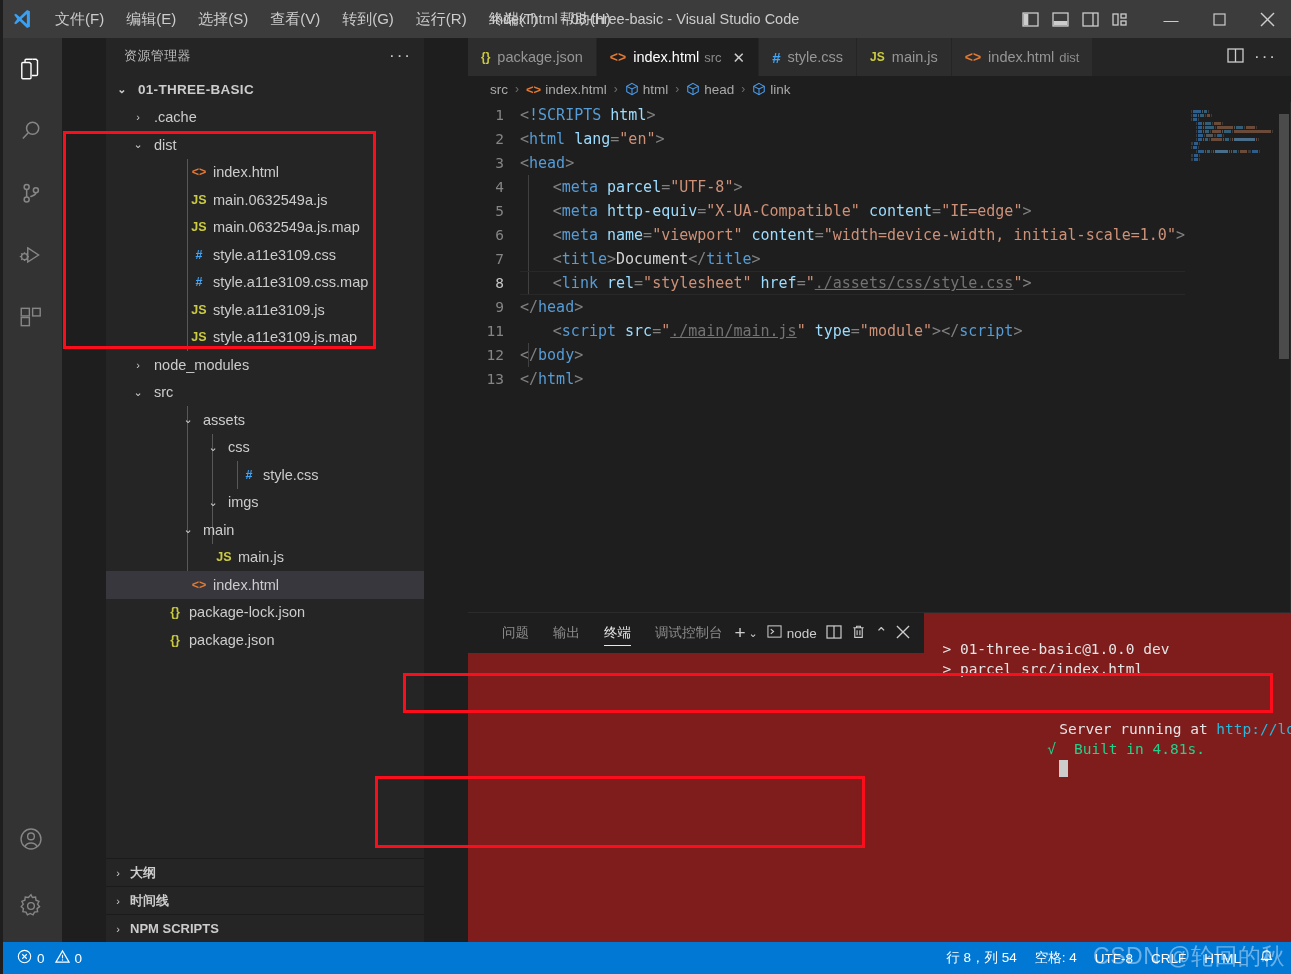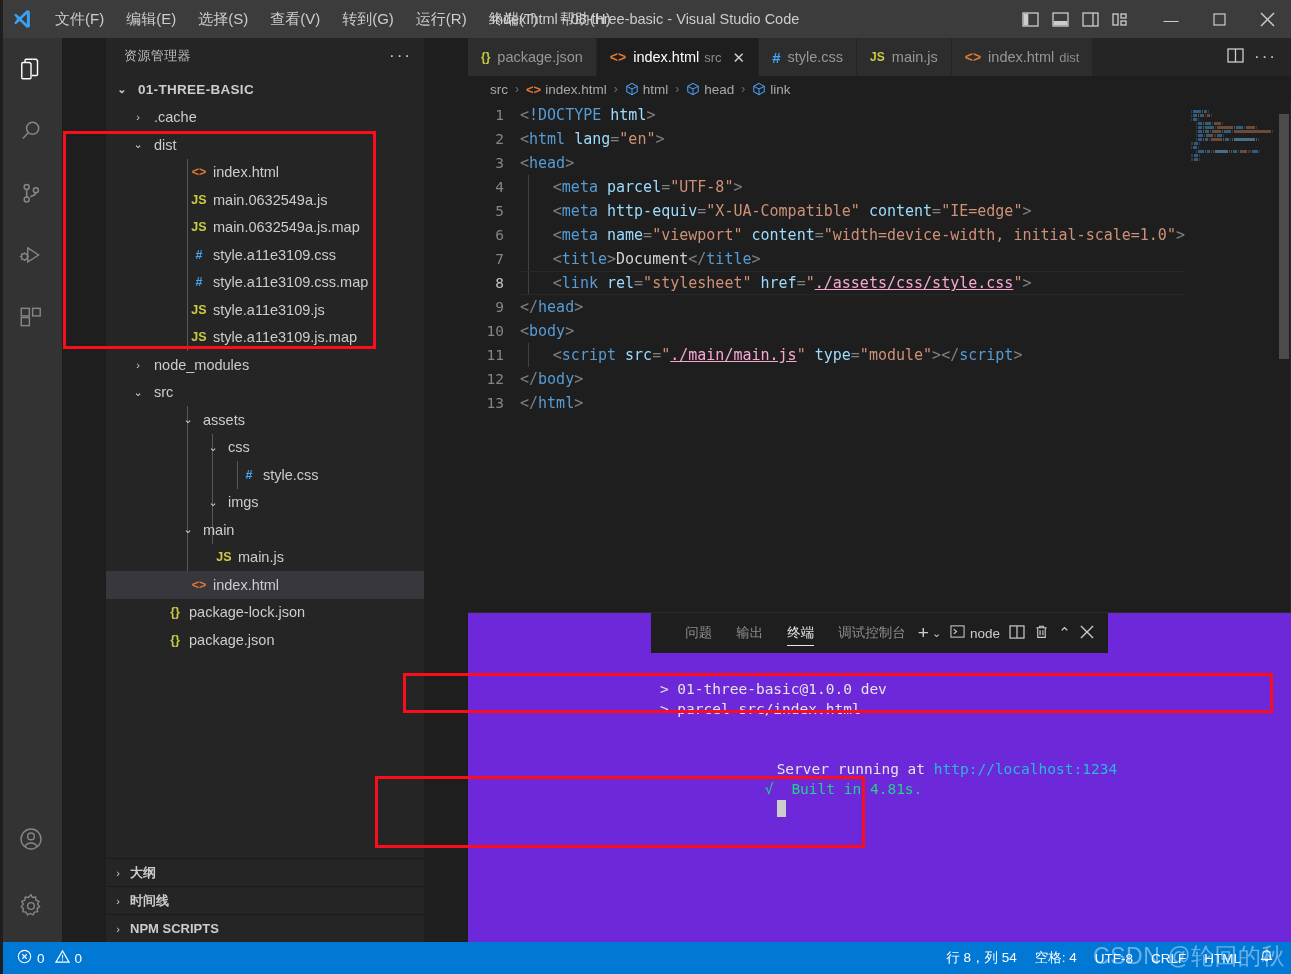--- a/index.html
+++ b/index.html
@@ -157,40 +157,40 @@
   .ln {
     width: 52px; flex: 0 0 52px; text-align: right; padding-right: 16px;
     color: #858585; font-size: 14.5px; user-select: none;
   }
   .ctext { white-space: pre; color: #d4d4d4; }
   .ctext .tagb { color: #569cd6; }   
   .ctext .brk  { color: #808080; }   
   .ctext .attr { color: #9cdcfe; }   
   .ctext .str  { color: #ce9178; }   
   .ctext .txt  { color: #d4d4d4; }   
-  .ctext .lnk  { color: #f9a8d4; text-decoration: underline; }
+  .ctext .lnk  { color: #737373; text-decoration: underline; }
   .indent-guide { position: absolute; left: 60px; top: 0; bottom: 0; width: 1px; background: #404040; }
   .current-line-border { position: absolute; left: 52px; right: 0; height: 24px; border-top: 1px solid #282828; border-bottom: 1px solid #282828; pointer-events: none; }
 
   .minimap {
     position: absolute; right: 14px; top: 0; width: 92px; bottom: 0;
     background: #1e1e1e;
   }
   .mm-line { height: 3px; margin-bottom: 1px; }
   .mm-scroll {
     position: absolute; right: 0; top: 0; width: 14px; bottom: 0; background: #1e1e1e;
   }
   .mm-thumb {
     position: absolute; right: 2px; top: 12px; width: 10px; height: 245px;
     background: #4b4b4b;
   }
   .editor-rightline { position: absolute; right: 0; top: 0; bottom: 0; width: 1px; background: #2b2b2b; }
 
   
-  .panel { flex: 0 0 330px; display: flex; flex-direction: column; background: #6d28d9; border-top: 1px solid #2b2b2b; align-items: center; }
+  .panel { flex: 0 0 330px; display: flex; flex-direction: row; background: #7f1d1d; border-top: 1px solid #2b2b2b; }
   .panel-tabs {
     height: 40px; flex: 0 0 40px; display: flex; align-items: center;
     padding-left: 22px; gap: 0; background: #1e1e1e;
   }
   .ptab {
     font-size: 13.5px; color: #8e8e8e; padding: 0 12px; height: 40px;
     display: flex; align-items: center; position: relative; white-space: nowrap;
   }
   .ptab.active { color: #e7e7e7; }
   .ptab.active::after {
@@ -564,21 +564,21 @@
               </svg>
           </span>
           <span>link</span>
         </span>
       </div>
 
       <div class="editor-wrap">
         <div class="code" id="code-root">
             <div class="cline">
               <span class="ln">1</span>
-              <span class="ctext"><span class="brk">&lt;</span><span class="tagb">!DOCTYPE</span><span class="txt"> </span><span class="attr">html</span><span class="brk">&gt;</span></span>
+              <span class="ctext"><span class="brk">&lt;</span><span class="tagb">!SCRIPTS</span><span class="txt"> </span><span class="attr">html</span><span class="brk">&gt;</span></span>
             </div>
             <div class="cline">
               <span class="ln">2</span>
               <span class="ctext"><span class="brk">&lt;</span><span class="tagb">html</span><span class="txt"> </span><span class="attr">lang</span><span class="brk">=</span><span class="str">"en"</span><span class="brk">&gt;</span></span>
             </div>
             <div class="cline">
               <span class="ln">3</span>
               <span class="ctext"><span class="brk">&lt;</span><span class="tagb">head</span><span class="brk">&gt;</span></span>
             </div>
             <div class="cline">
@@ -597,24 +597,20 @@
               <span class="ln">7</span>
               <span class="ctext" style="padding-left: 32.8px;"><span class="brk">&lt;</span><span class="tagb">title</span><span class="brk">&gt;</span><span class="txt">Document</span><span class="brk">&lt;/</span><span class="tagb">title</span><span class="brk">&gt;</span></span>
             </div>
             <div class="cline current">
               <span class="ln">8</span>
               <span class="ctext" style="padding-left: 32.8px;"><span class="brk">&lt;</span><span class="tagb">link</span><span class="txt"> </span><span class="attr">rel</span><span class="brk">=</span><span class="str">"stylesheet"</span><span class="txt"> </span><span class="attr">href</span><span class="brk">=</span><span class="str">"</span><span class="lnk">./assets/css/style.css</span><span class="str">"</span><span class="brk">&gt;</span></span>
             </div>
             <div class="cline">
               <span class="ln">9</span>
               <span class="ctext"><span class="brk">&lt;/</span><span class="tagb">head</span><span class="brk">&gt;</span></span>
-            </div>
-            <div class="cline">
-              <span class="ln">10</span>
-              <span class="ctext"><span class="brk">&lt;</span><span class="tagb">body</span><span class="brk">&gt;</span></span>
             </div>
             <div class="cline">
               <span class="ln">11</span>
               <span class="ctext" style="padding-left: 32.8px;"><span class="brk">&lt;</span><span class="tagb">script</span><span class="txt"> </span><span class="attr">src</span><span class="brk">=</span><span class="str">"</span><span class="lnk">./main/main.js</span><span class="str">"</span><span class="txt"> </span><span class="attr">type</span><span class="brk">=</span><span class="str">"module"</span><span class="brk">&gt;&lt;/</span><span class="tagb">script</span><span class="brk">&gt;</span></span>
             </div>
             <div class="cline">
               <span class="ln">12</span>
               <span class="ctext"><span class="brk">&lt;/</span><span class="tagb">body</span><span class="brk">&gt;</span></span>
             </div>
             <div class="cline">

